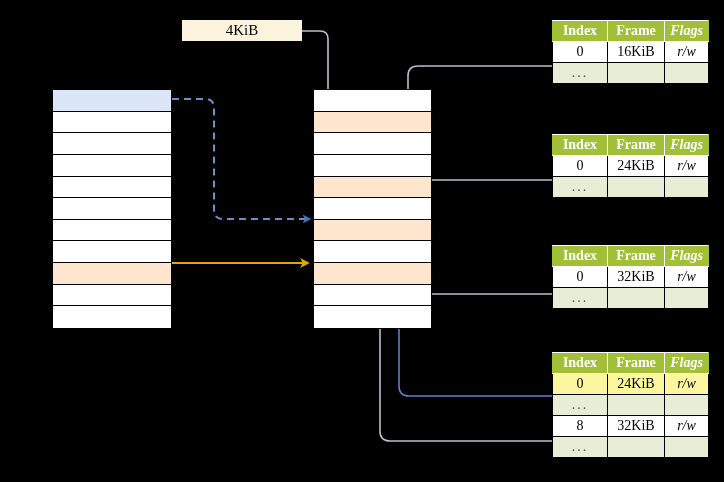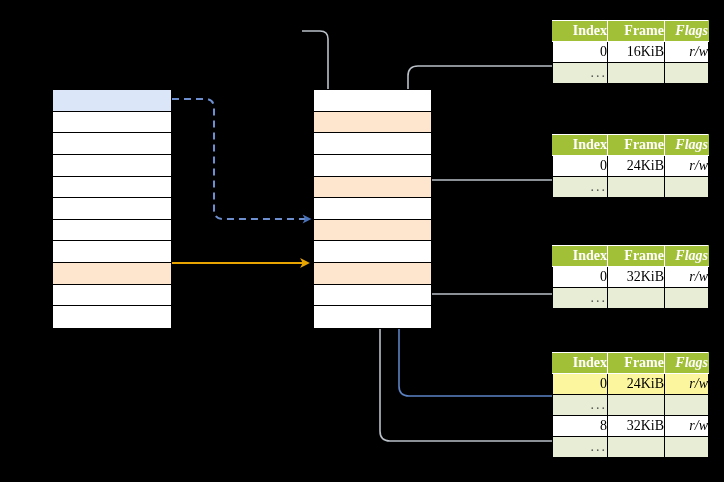--- a/index.html
+++ b/index.html
@@ -62,21 +62,21 @@
     background: #ffffff;
     border: 1.2px solid #9cbb39;
     box-sizing: border-box;
   }
   .ptable th, .ptable td {
     border: 1.1px solid #000000;
     box-sizing: border-box;
     padding: 0 0;
     height: 21px;
     font-size: 14px;
-    text-align: right;
+    text-align: center;
     white-space: nowrap;
     overflow: hidden;
   }
   .ptable th {
     background: #a2c037;
     color: #ffffff;
     font-weight: bold;
     border-color: #ffffff;
     font-size: 14px;
   }
@@ -121,20 +121,21 @@
 
     <path d="M552,441 L390,441 Q380,441 380,431 L380,272" fill="none" stroke="#b9c0c8" stroke-width="1.6" marker-end="url(#ah-gray)"></path>
 
     <path d="M552,396 L409,396 Q399,396 399,386 L399,228" fill="none" stroke="#5b83c4" stroke-width="1.6" marker-end="url(#ah-blue)"></path>
 
     <path d="M172,99 L205,99 Q214,99 214,108 L214,210 Q214,219 223,219 L307,219" fill="none" stroke="#6d8fd0" stroke-width="2" stroke-dasharray="7,5" marker-end="url(#ah-blue)"></path>
 
     <path d="M172,263 L305,263" fill="none" stroke="#e8a400" stroke-width="2.2" marker-end="url(#ah-orange)"></path>
   </svg>
 
+  <div class="chip" style="left:182px; top:20px; width:120px; height:21px;">4KiB</div>
 
   <div class="mem-col" id="left-col" style="left:52px; top:89px; width:120px; height:240px;">
       <div class="mem-cell blue" style="height: 21.6364px;"></div>
       <div class="mem-cell" style="height: 21.6364px;"></div>
       <div class="mem-cell" style="height: 21.6364px;"></div>
       <div class="mem-cell" style="height: 21.6364px;"></div>
       <div class="mem-cell" style="height: 21.6364px;"></div>
       <div class="mem-cell" style="height: 21.6364px;"></div>
       <div class="mem-cell" style="height: 21.6364px;"></div>
       <div class="mem-cell" style="height: 21.6364px;"></div>

